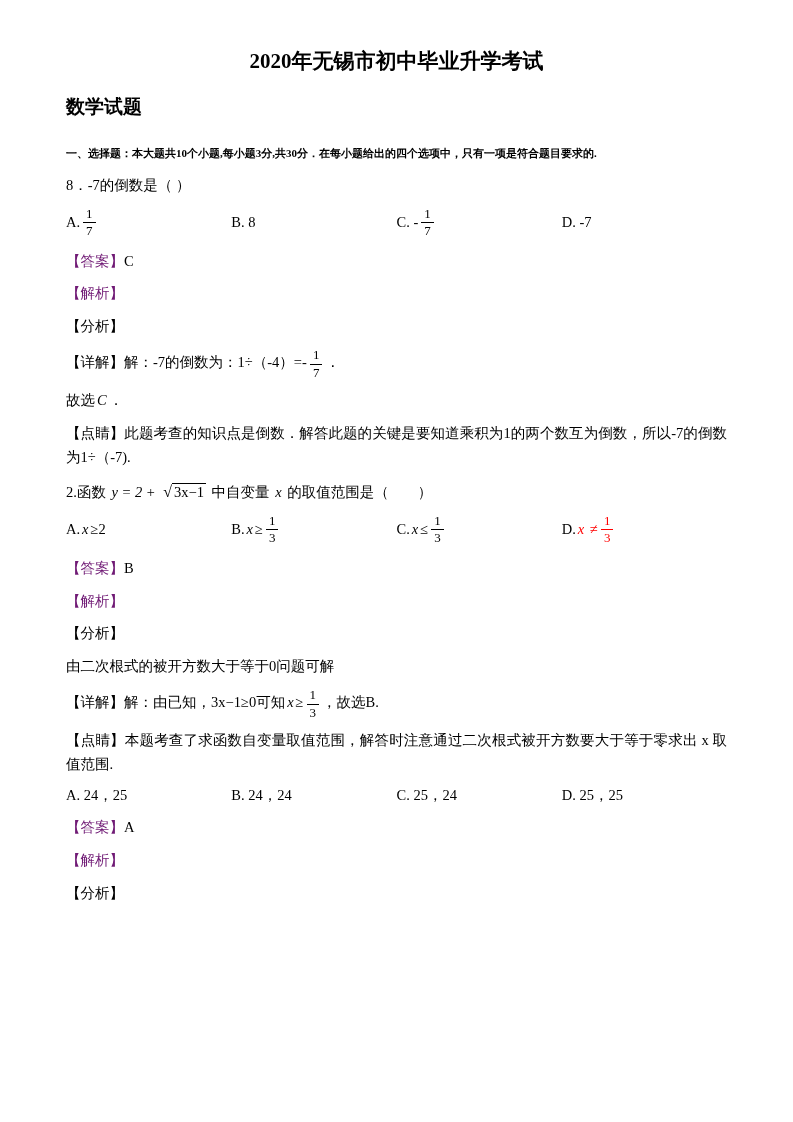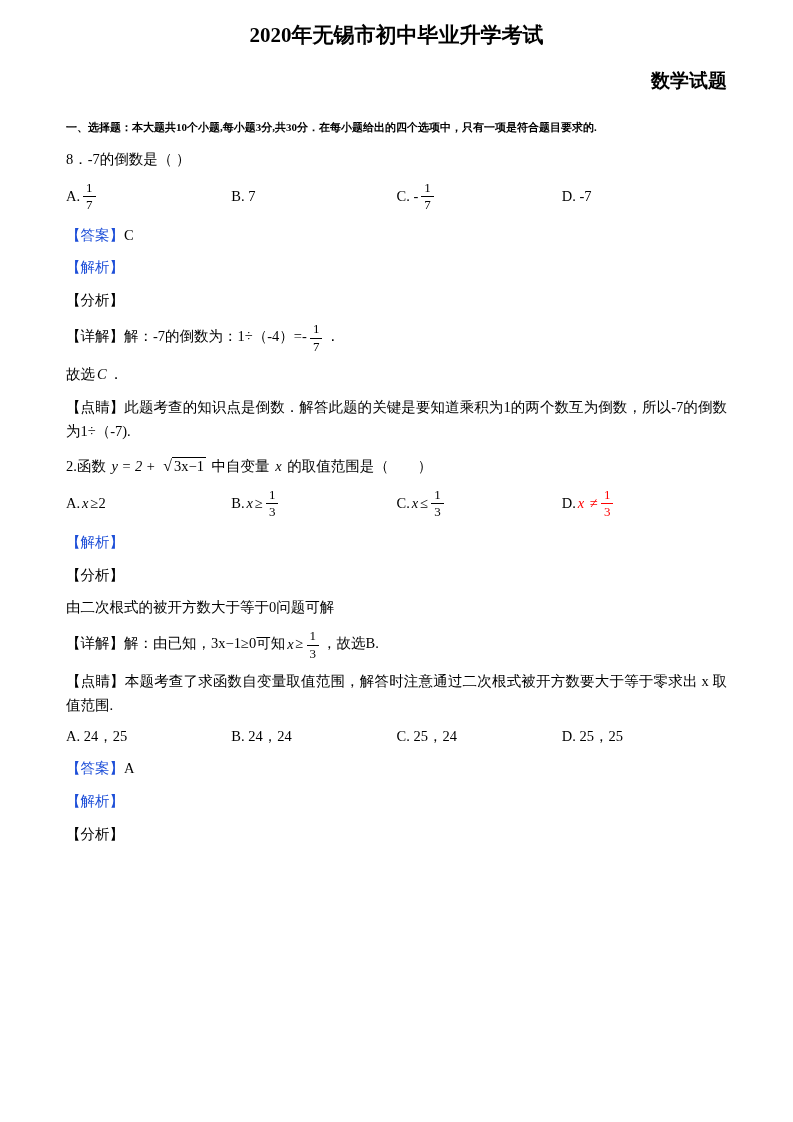--- a/index.html
+++ b/index.html
@@ -5,35 +5,35 @@
   * { box-sizing: border-box; }
   html, body { margin: 0; padding: 0; background: #ffffff; }
   body {
     font-family: "Liberation Serif", "DejaVu Serif", serif;
     color: #000000;
   }
   .page {
     width: 793px;
     height: 1122px;
     margin: 0 auto;
-    padding: 22px 66px 30px 66px;
+    padding: 48px 66px 30px 66px;
     background: #ffffff;
     overflow: hidden;
   }
   .doc-title {
     font-size: 21px;
     font-weight: bold;
     text-align: center;
     margin: 0 0 20px 0;
     line-height: 1.3;
   }
   .doc-subtitle {
     font-size: 19px;
     font-weight: bold;
-    text-align: right;
+    text-align: left;
     margin: 0 0 22px 0;
     line-height: 1.3;
   }
   .section-header {
     font-size: 11px;
     font-weight: bold;
     line-height: 2.0;
     margin: 0 0 10px 0;
     text-align: justify;
   }
@@ -49,21 +49,21 @@
     font-size: 14.5px;
     margin: 9px 0 11px 0;
     align-items: center;
   }
   .opt {
     width: 25%;
     display: inline-flex;
     align-items: center;
     white-space: nowrap;
   }
-  .blue { color: #1d4ed8; }
+  .blue { color: #701a75; }
   .red { color: #FF0000; }
   .var { font-style: italic; padding: 0 2px; }
   .frac {
     display: inline-flex;
     flex-direction: column;
     vertical-align: middle;
     text-align: center;
     line-height: 1.1;
     font-size: 13px;
     margin: 0 3px;
@@ -92,21 +92,21 @@
 
   <div class="options">
     <span class="opt">
       <span>A. </span>
       <span class="frac">
           <span class="num">1</span>
           <span class="den">7</span>
         </span>
     </span>
     <span class="opt">
-      <span>B. 7</span>
+      <span>B. 8</span>
     </span>
     <span class="opt">
       <span>C. -</span>
       <span class="frac">
           <span class="num">1</span>
           <span class="den">7</span>
         </span>
     </span>
     <span class="opt">
       <span>D. -7</span>
@@ -178,20 +178,23 @@
         <span class="var">x</span>
         <span>≠</span>
       </span>
       <span class="frac red">
           <span class="num">1</span>
           <span class="den">3</span>
         </span>
     </span>
   </div>
 
+  <p class="line">
+    <span class="blue">【答案】</span><span>B</span>
+  </p>
 
   <p class="line">
     <span class="blue">【解析】</span>
   </p>
 
   <p class="line">
     <span>【分析】</span>
   </p>
 
   <p class="line">由二次根式的被开方数大于等于0问题可解</p>

